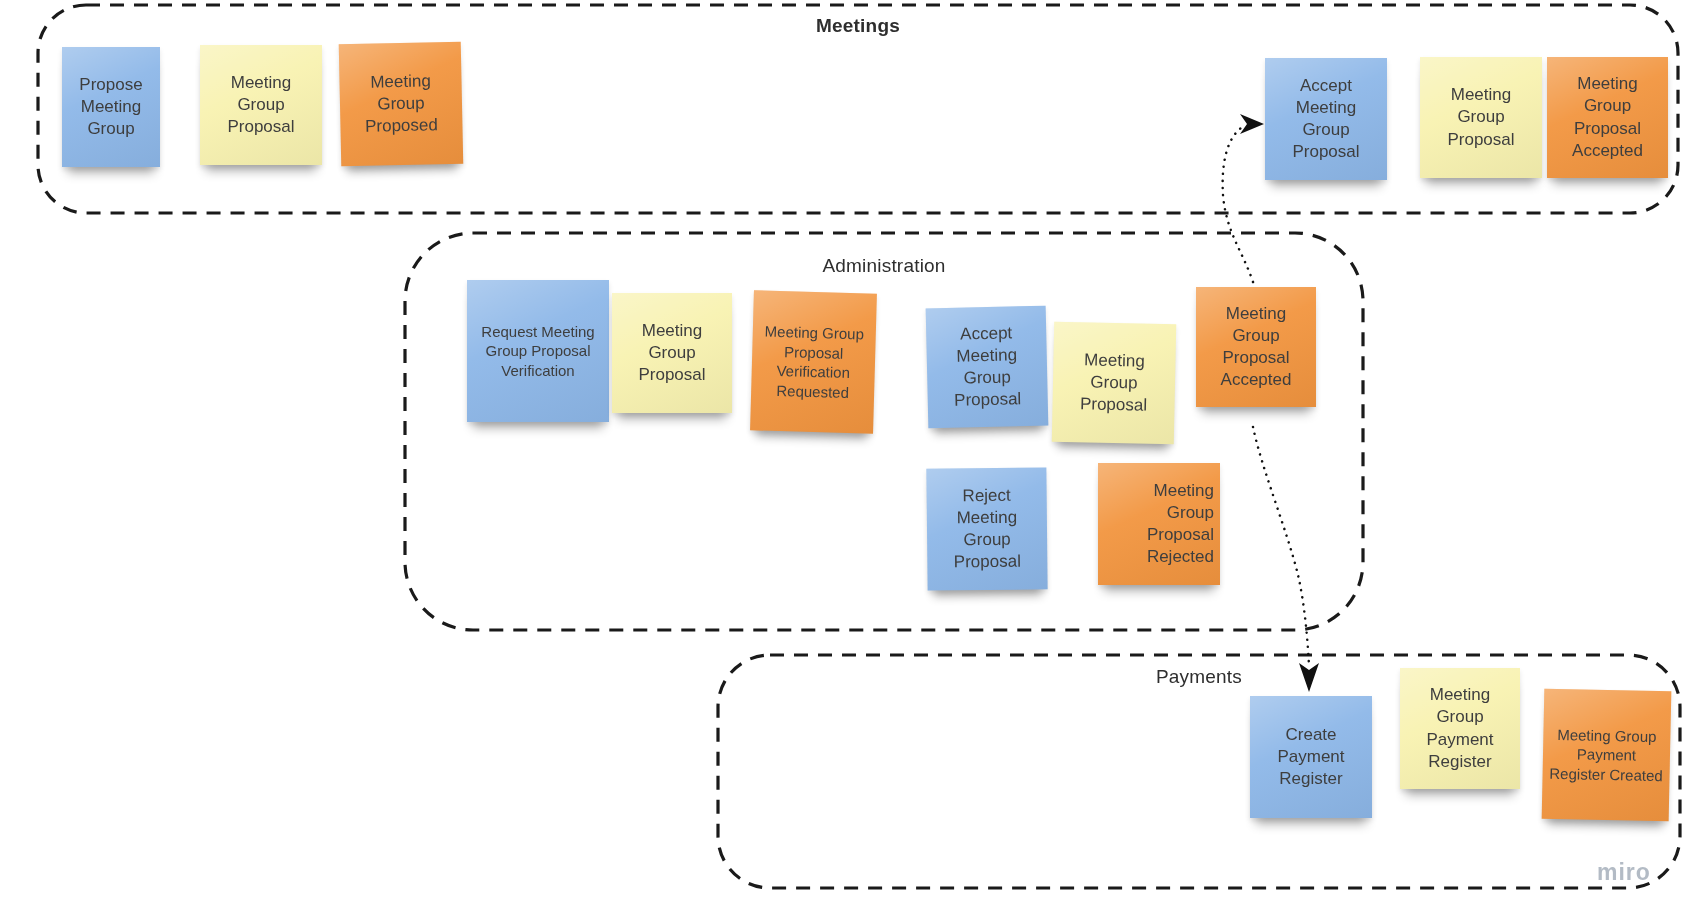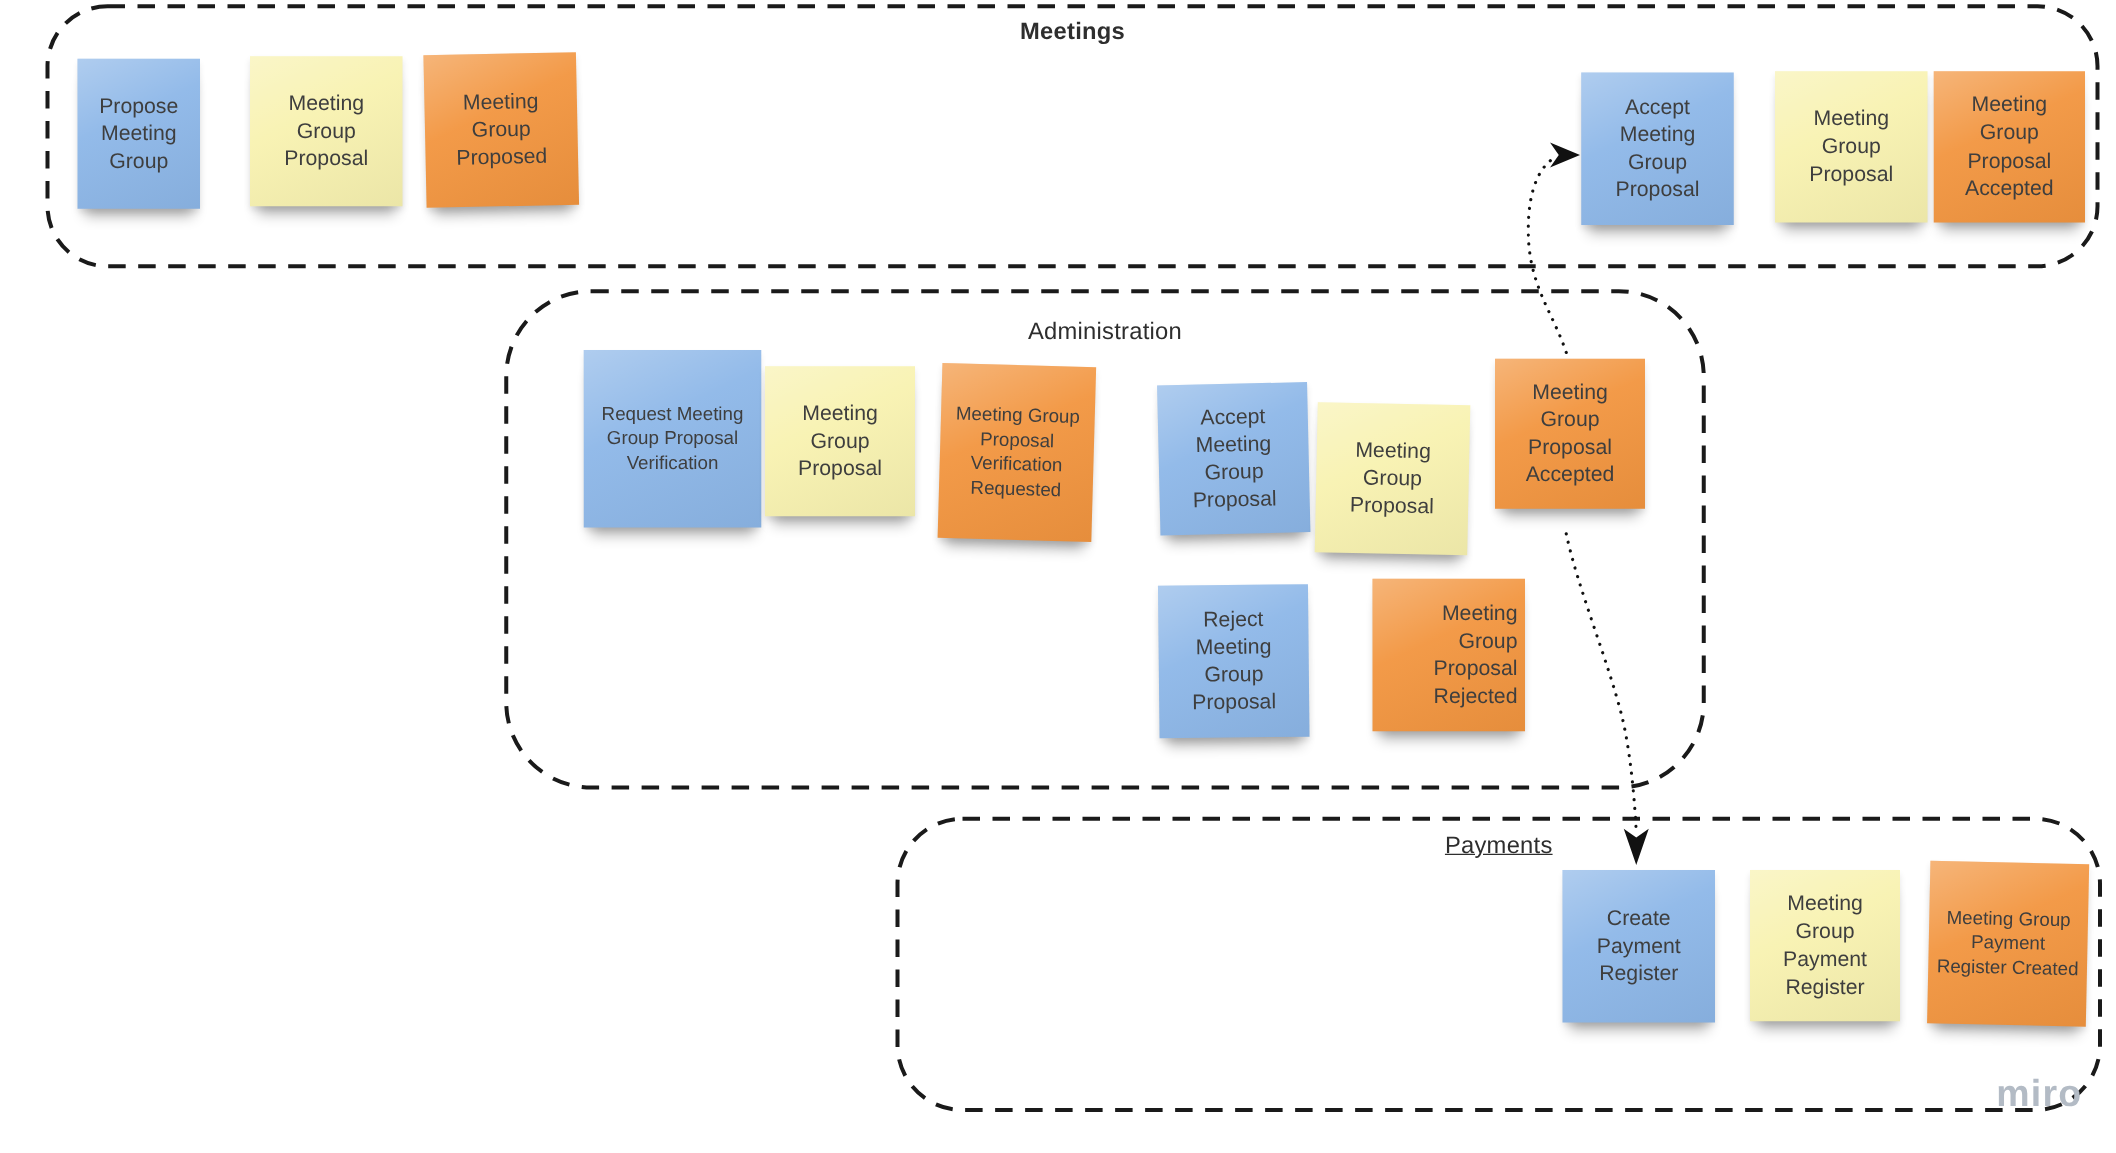--- a/index.html
+++ b/index.html
@@ -21,21 +21,21 @@
     display:flex;align-items:center;justify-content:center;
     text-align:center;
     padding:6px;box-sizing:border-box;
     font-size:17px;line-height:1.3;color:#3e3e3e;
     box-shadow:0 12px 10px -6px rgba(0,0,0,.30), 0 3px 5px rgba(0,0,0,.10);
     background-image:linear-gradient(155deg, rgba(255,255,255,.30) 0%, rgba(255,255,255,.05) 40%, rgba(0,0,0,.05) 100%);
   }
   .note.small{font-size:15px;}
   .watermark{
     position:absolute;z-index:3;
-    font-size:30px;font-weight:700;letter-spacing:1px;
+    font-size:23px;font-weight:700;letter-spacing:1px;
     color:#b3bbc5;
   }
 </style>
 </head>
 <body>
 
 <div id="board">
 
   <svg id="overlay" width="1693" height="922" viewBox="0 0 1693 922">
 
@@ -49,21 +49,21 @@
     </g>
 
     <g>
       <path d="M 1253 427 C 1262 470 1287 530 1298 575 C 1305 605 1308 645 1309 666" fill="none" stroke="#111111" stroke-width="2.5" stroke-dasharray="0.1 7" stroke-linecap="round"></path>
       <path d="M 1299 663 L 1309 692 L 1319 663 L 1309 670 Z" fill="#111111"></path>
     </g>
   </svg>
 
   <div class="region-label" style="left:38px;top:15px;width:1640px;font-weight:bold;">Meetings</div>
   <div class="region-label" style="left:405px;top:255px;width:958px;">Administration</div>
-  <div class="region-label" style="left:718px;top:666px;width:962px;text-decoration:underline;">Payments</div>
+  <div class="region-label" style="left:718px;top:666px;width:962px;">Payments</div>
 
   <div class="note" style="left: 62px; top: 47px; width: 98px; height: 120px; background-color: rgb(141, 183, 232); align-items: center;">
     <span>Propose Meeting Group</span>
     </div>
   <div class="note" style="left: 200px; top: 45px; width: 122px; height: 120px; background-color: rgb(248, 242, 176);">
     <span>Meeting Group Proposal</span>
     </div>
   <div class="note" style="left: 340px; top: 43px; width: 122px; height: 122px; transform: rotate(-1.2deg); background-color: rgb(242, 149, 63);">
     <span>Meeting Group Proposed</span>
     </div>
@@ -98,21 +98,21 @@
   <div class="note" style="left: 927px; top: 468px; width: 120px; height: 122px; transform: rotate(-0.6deg); background-color: rgb(141, 183, 232);">
     <span>Reject Meeting Group Proposal</span>
     </div>
   <div class="note" style="left: 1098px; top: 463px; width: 122px; height: 122px; background-color: rgb(242, 149, 63); text-align: right;">
     <span>Meeting Group Proposal Rejected</span>
     </div>
 
   <div class="note" style="left: 1250px; top: 696px; width: 122px; height: 122px; background-color: rgb(141, 183, 232);">
     <span>Create Payment Register</span>
     </div>
-  <div class="note" style="left: 1400px; top: 696px; width: 120px; height: 121px; background-color: rgb(248, 242, 176);">
+  <div class="note" style="left: 1400px; top: 668px; width: 120px; height: 121px; background-color: rgb(248, 242, 176);">
     <span>Meeting Group Payment Register</span>
     </div>
   <div class="note small" style="left: 1543px; top: 690px; width: 127px; height: 130px; transform: rotate(1.2deg); background-color: rgb(242, 149, 63);">
     <span>Meeting Group Payment Register Created</span>
     </div>
 
   <div class="watermark" style="left:1597px;top:859px;">miro</div>
 </div>
 
 </body></html>

